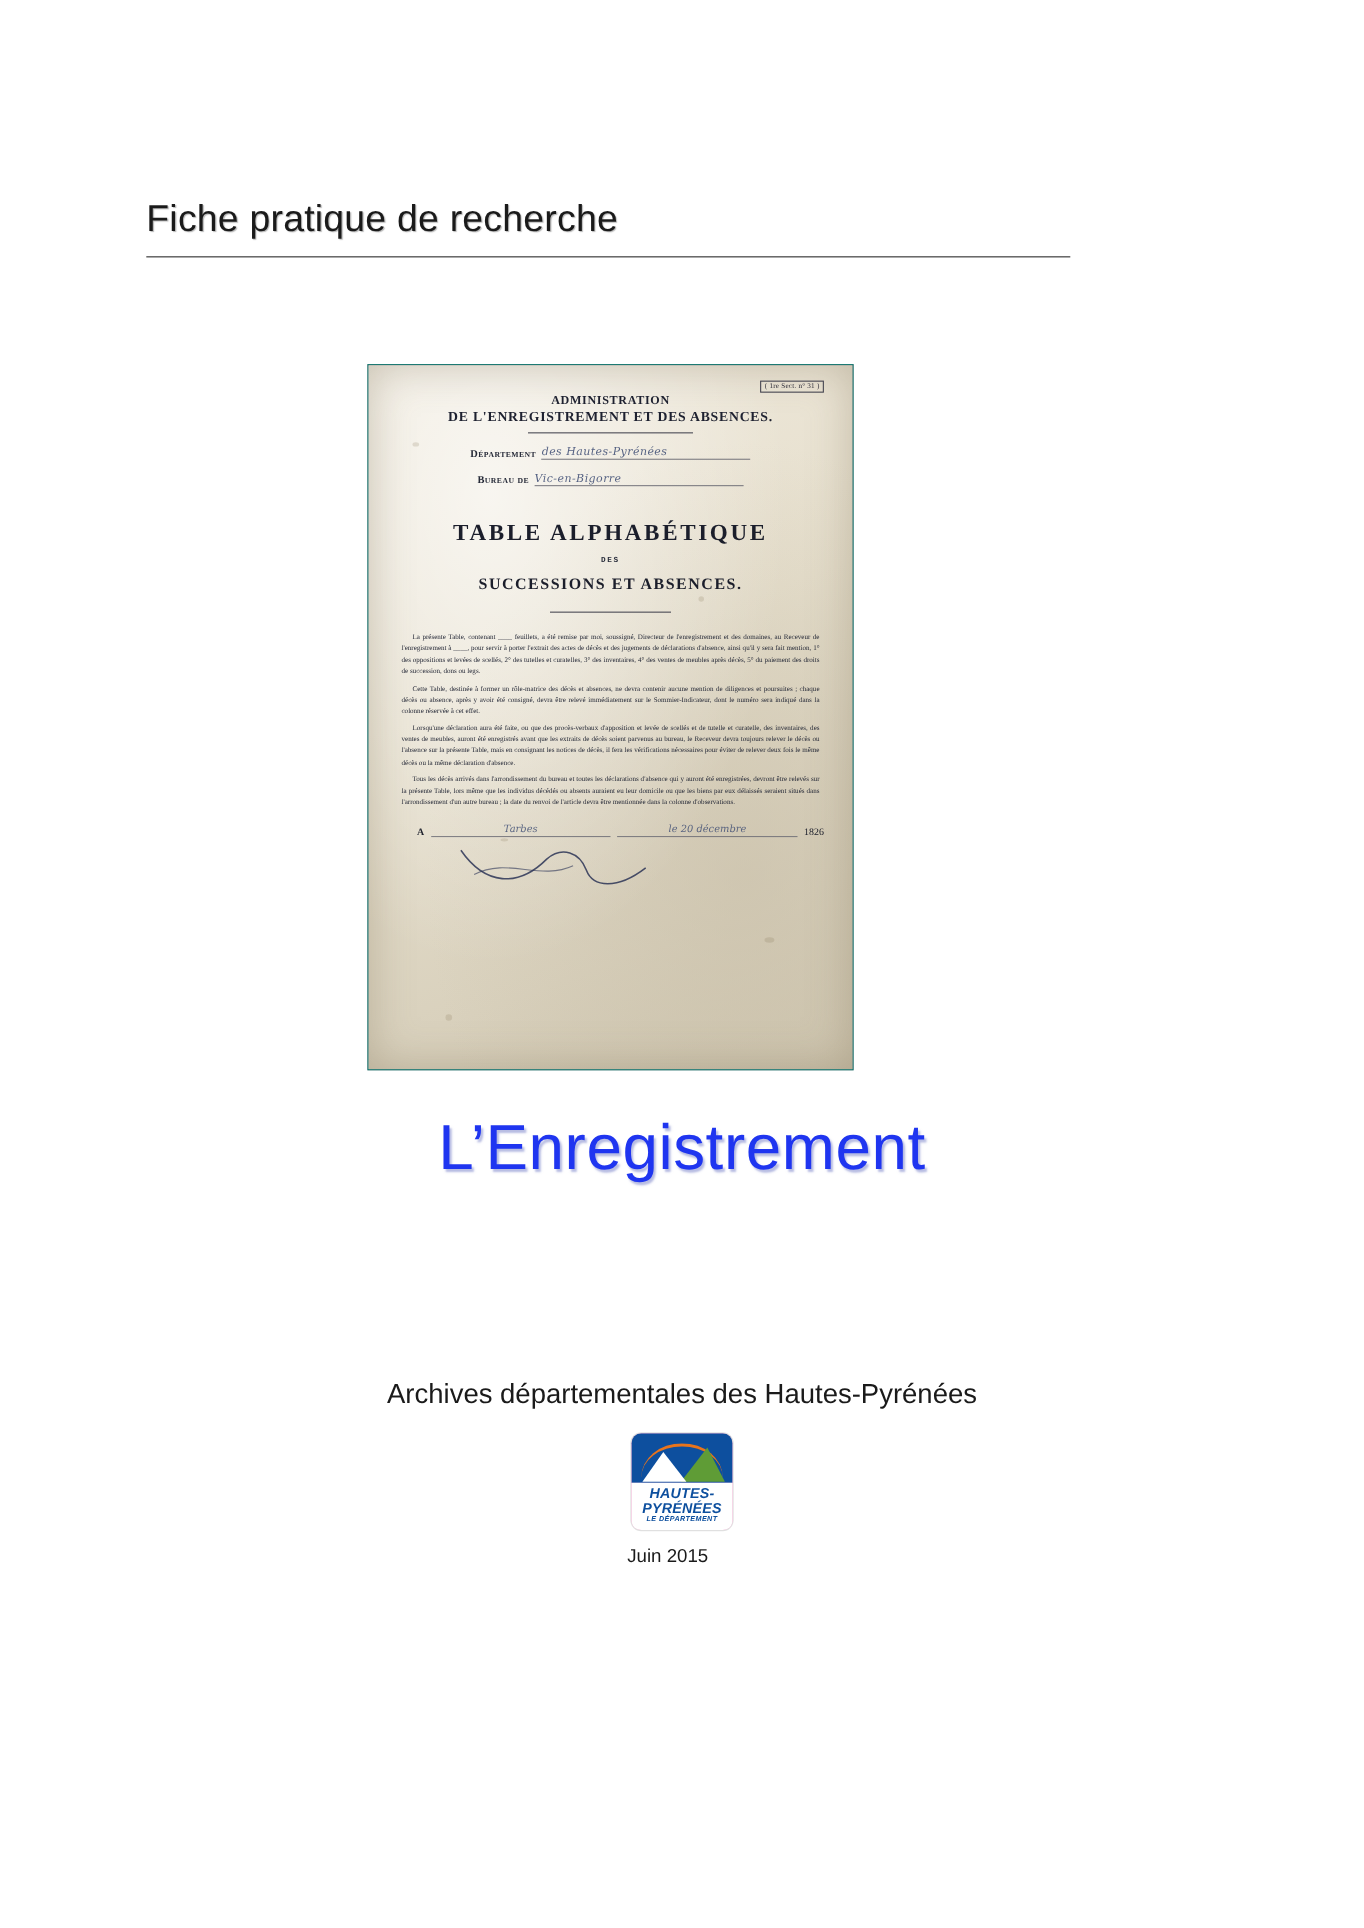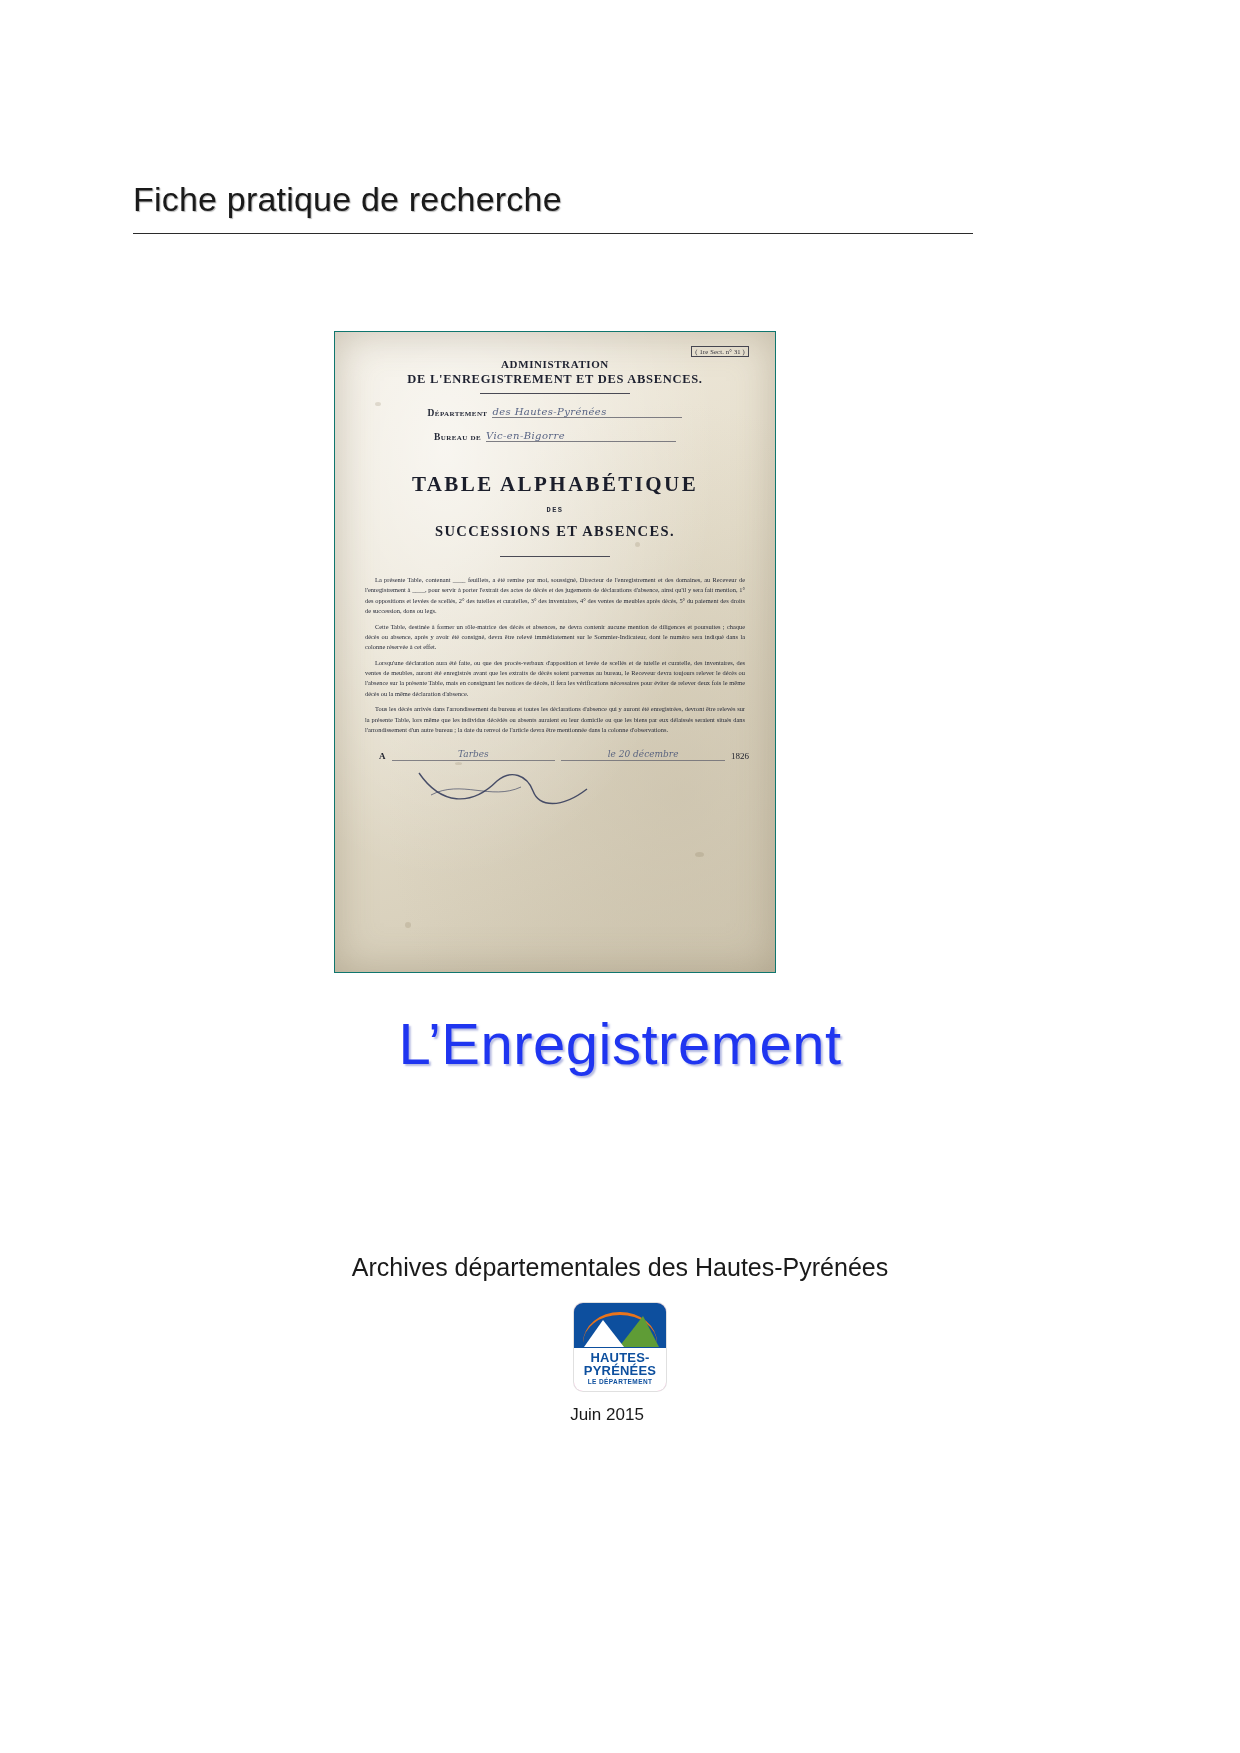--- a/index.html
+++ b/index.html
@@ -228,20 +228,21 @@
     justify-content: center;
   }
   .logo {
     width: 92px;
     height: 88px;
     background: #f9a8d4;
     border-radius: 9px;
     position: relative;
     overflow: hidden;
     box-shadow: 0 0 0 1px rgba(0,0,0,0.12);
+    font-style: italic;
   }
   .logo .sky {
     position: absolute;
     left: 0; right: 0; top: 0;
     height: 45px;
     background: #0d4f9e;
   }
   .logo .green-mt {
     position: absolute;
     right: 7px;

